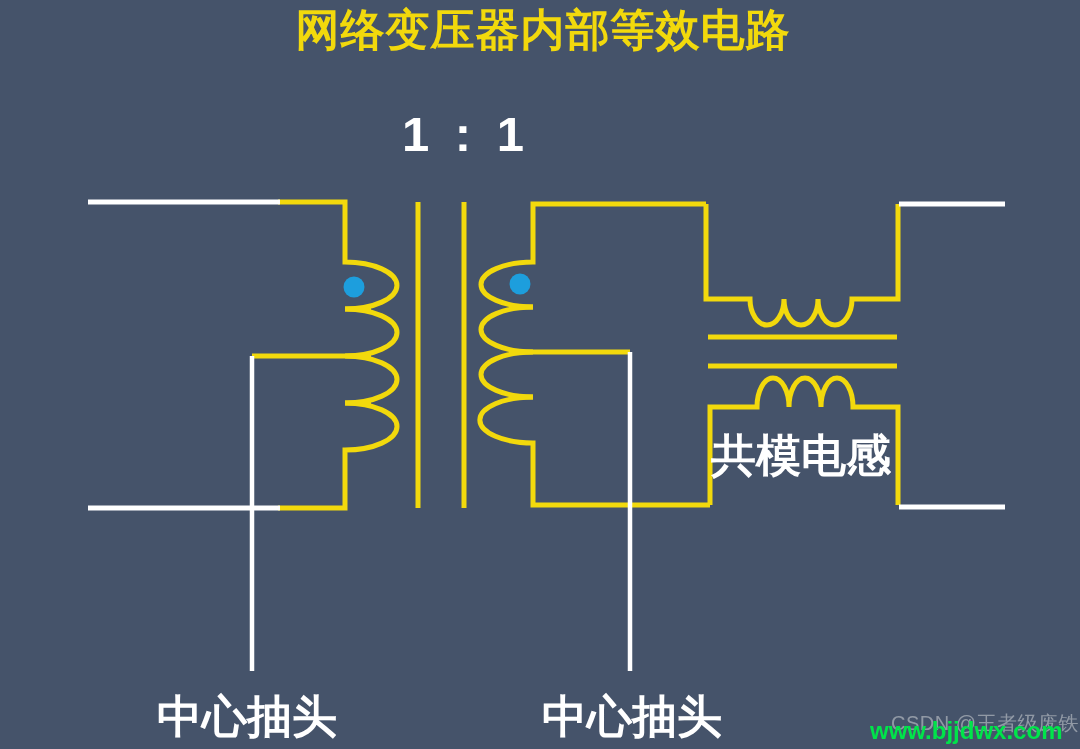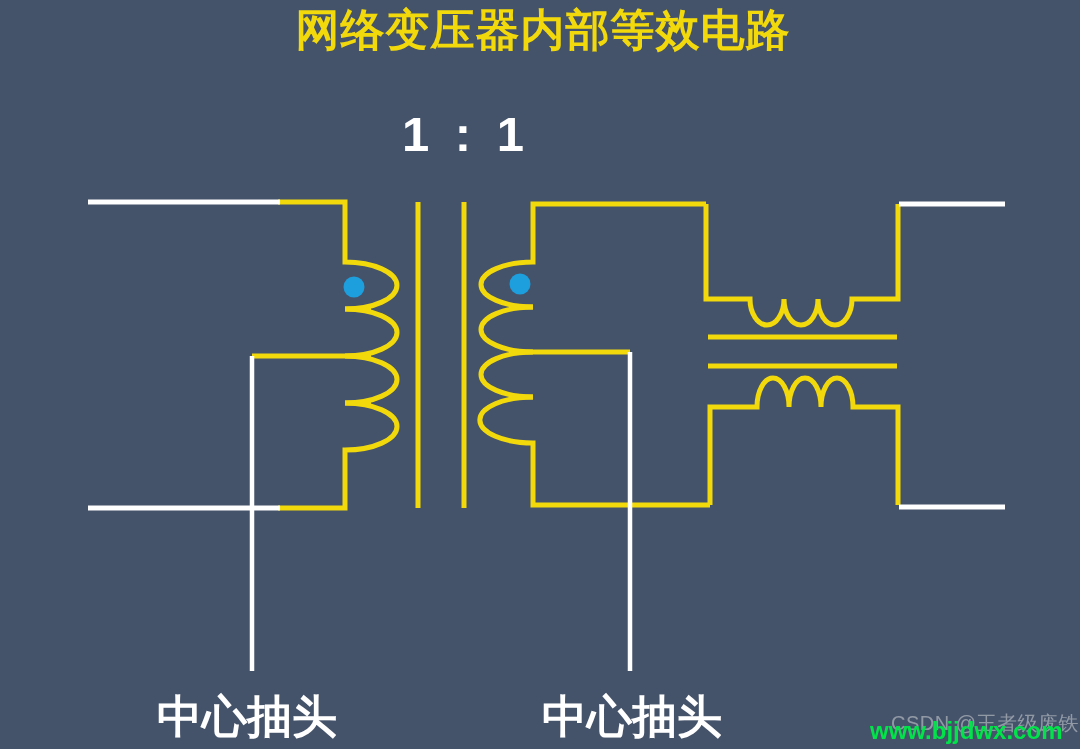--- a/index.html
+++ b/index.html
@@ -76,20 +76,21 @@
     <path class="tapline" d="M630,352 V671"></path>
 
     <circle class="dot" cx="354" cy="287" r="10.5"></circle>
     <circle class="dot" cx="520" cy="284" r="10.5"></circle>
   </svg>
 
   <div class="lbl title">网络变压器内部等效电路</div>
 
   <div class="lbl ratio">1 : 1</div>
 
+  <div class="lbl choke-lbl">共模电感</div>
 
   <div class="lbl tap-lbl-left">中心抽头</div>
 
   <div class="lbl tap-lbl-right">中心抽头</div>
 
   <div class="wm-gray">CSDN @王者级废铁</div>
 
   <div class="wm-green">www.bjjdwx.com</div>
 
 </div>

